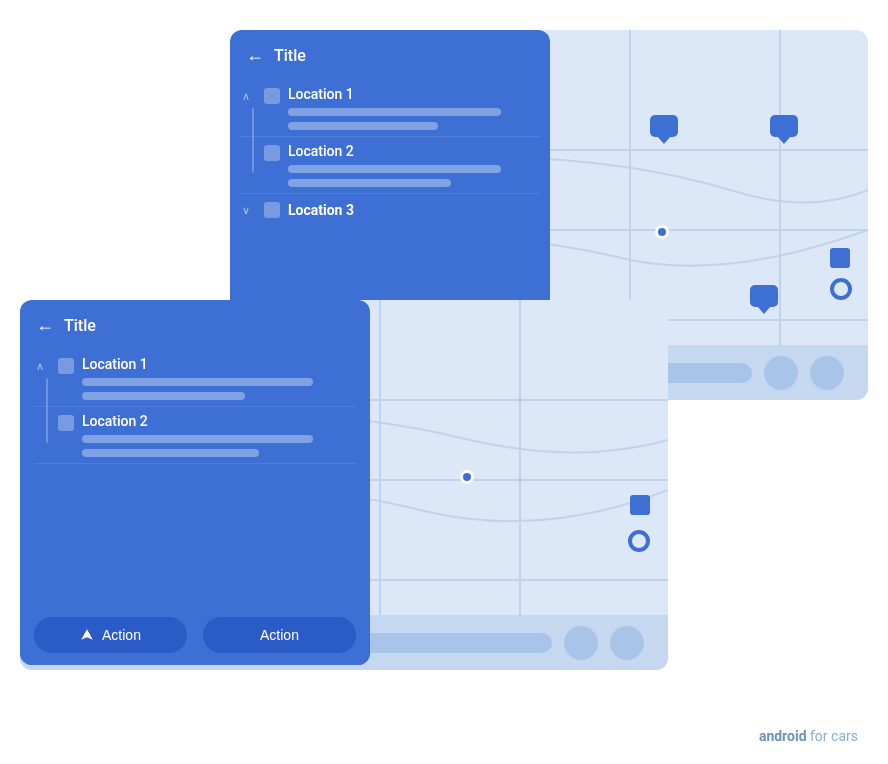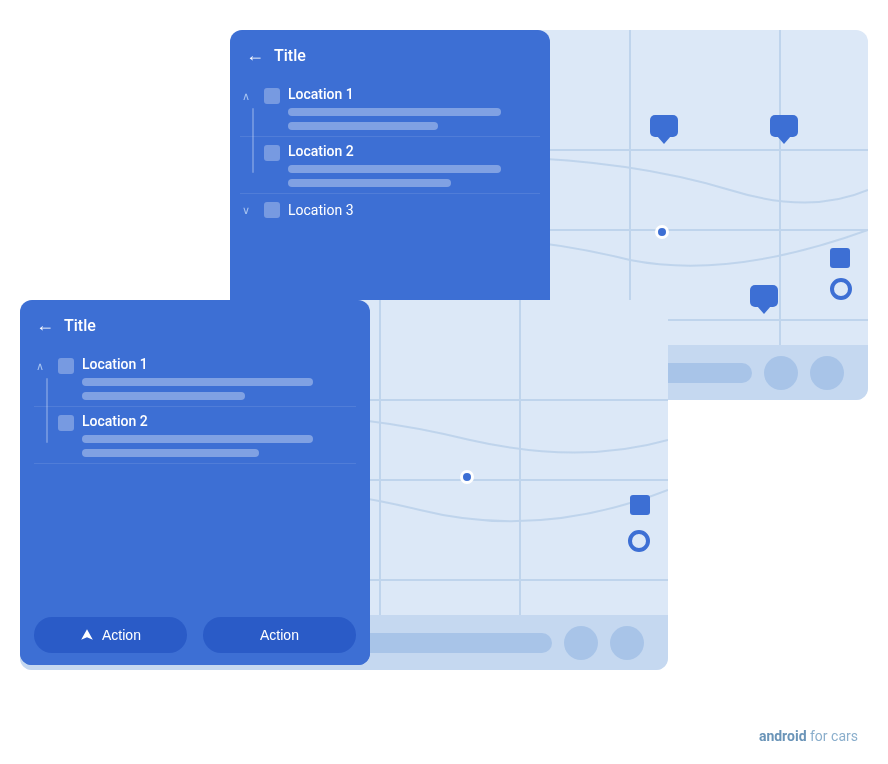--- a/index.html
+++ b/index.html
@@ -104,21 +104,21 @@
       <div style="height:8px;background:rgba(255,255,255,0.35);border-radius:4px;width:65%;"></div>
     </div>
   </div>
 
   <div style="height:1px;background:rgba(255,255,255,0.1);margin:0 10px;"></div>
 
   <div style="display:flex;align-items:flex-start;padding:6px 12px;gap:8px;">
     <span style="color:#a8c4f0;font-size:11px;margin-top:4px;min-width:14px;">∨</span>
     <div style="width:16px;height:16px;background:rgba(255,255,255,0.3);border-radius:3px;flex-shrink:0;margin-top:2px;"></div>
     <div style="flex:1;">
-      <span style="color:#fff;font-size:14px;font-weight:400;">Location 3</span>
+      <span style="color:#fff;font-size:14px;font-weight:700;">Location 3</span>
     </div>
   </div>
 </div>
 
 <div style="
   position: absolute;
   top: 300px;
   left: 20px;
   width: 648px;
   height: 370px;

